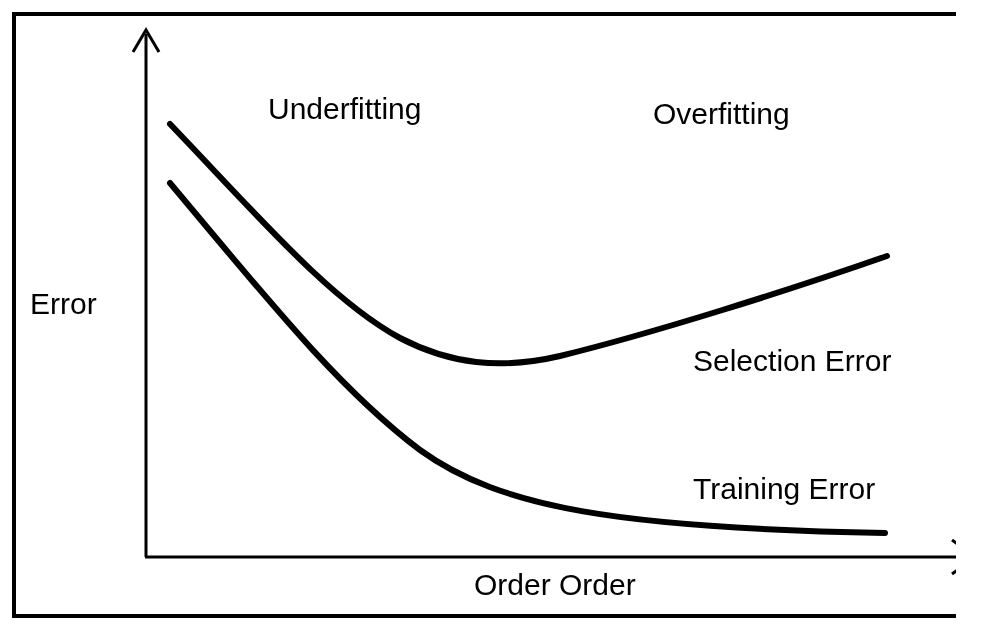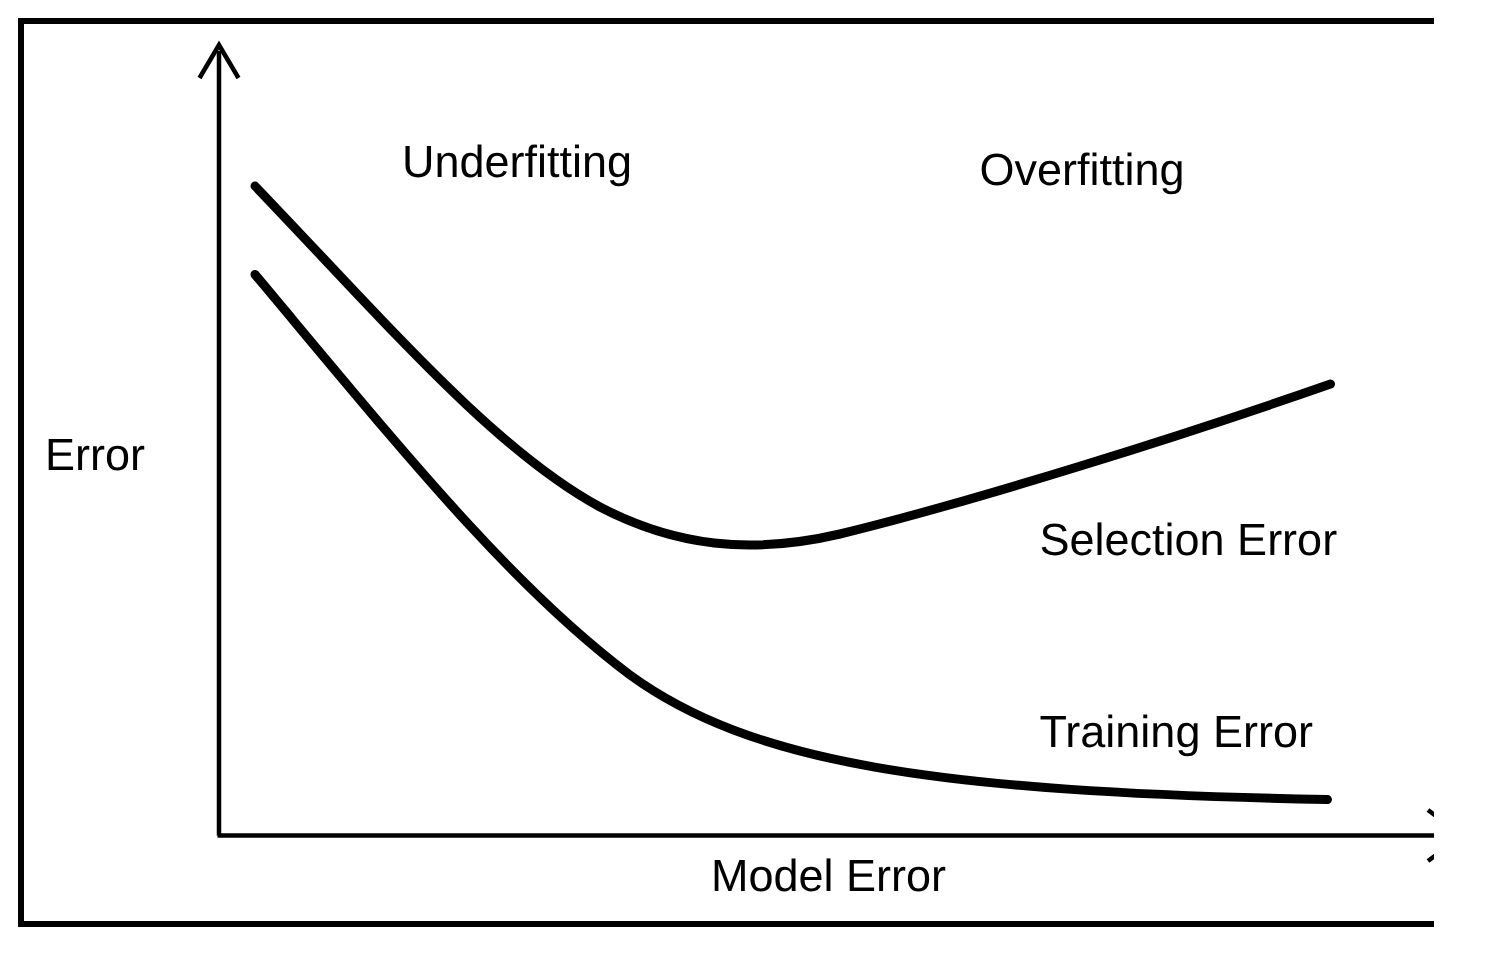--- a/index.html
+++ b/index.html
@@ -84,15 +84,15 @@
 
   <span class="diagram-label" id="label-overfitting">Overfitting</span>
 
 
   <span class="diagram-label" id="label-training">Training Error</span>
 
   <span class="diagram-label" id="label-selection">Selection Error</span>
 
   <span class="diagram-label" id="label-error">Error</span>
 
-  <span class="diagram-label" id="label-model-order">Model Error</span>
+  <span class="diagram-label" id="label-model-order">Order Order</span>
 
 </div>
 
 </body></html>

